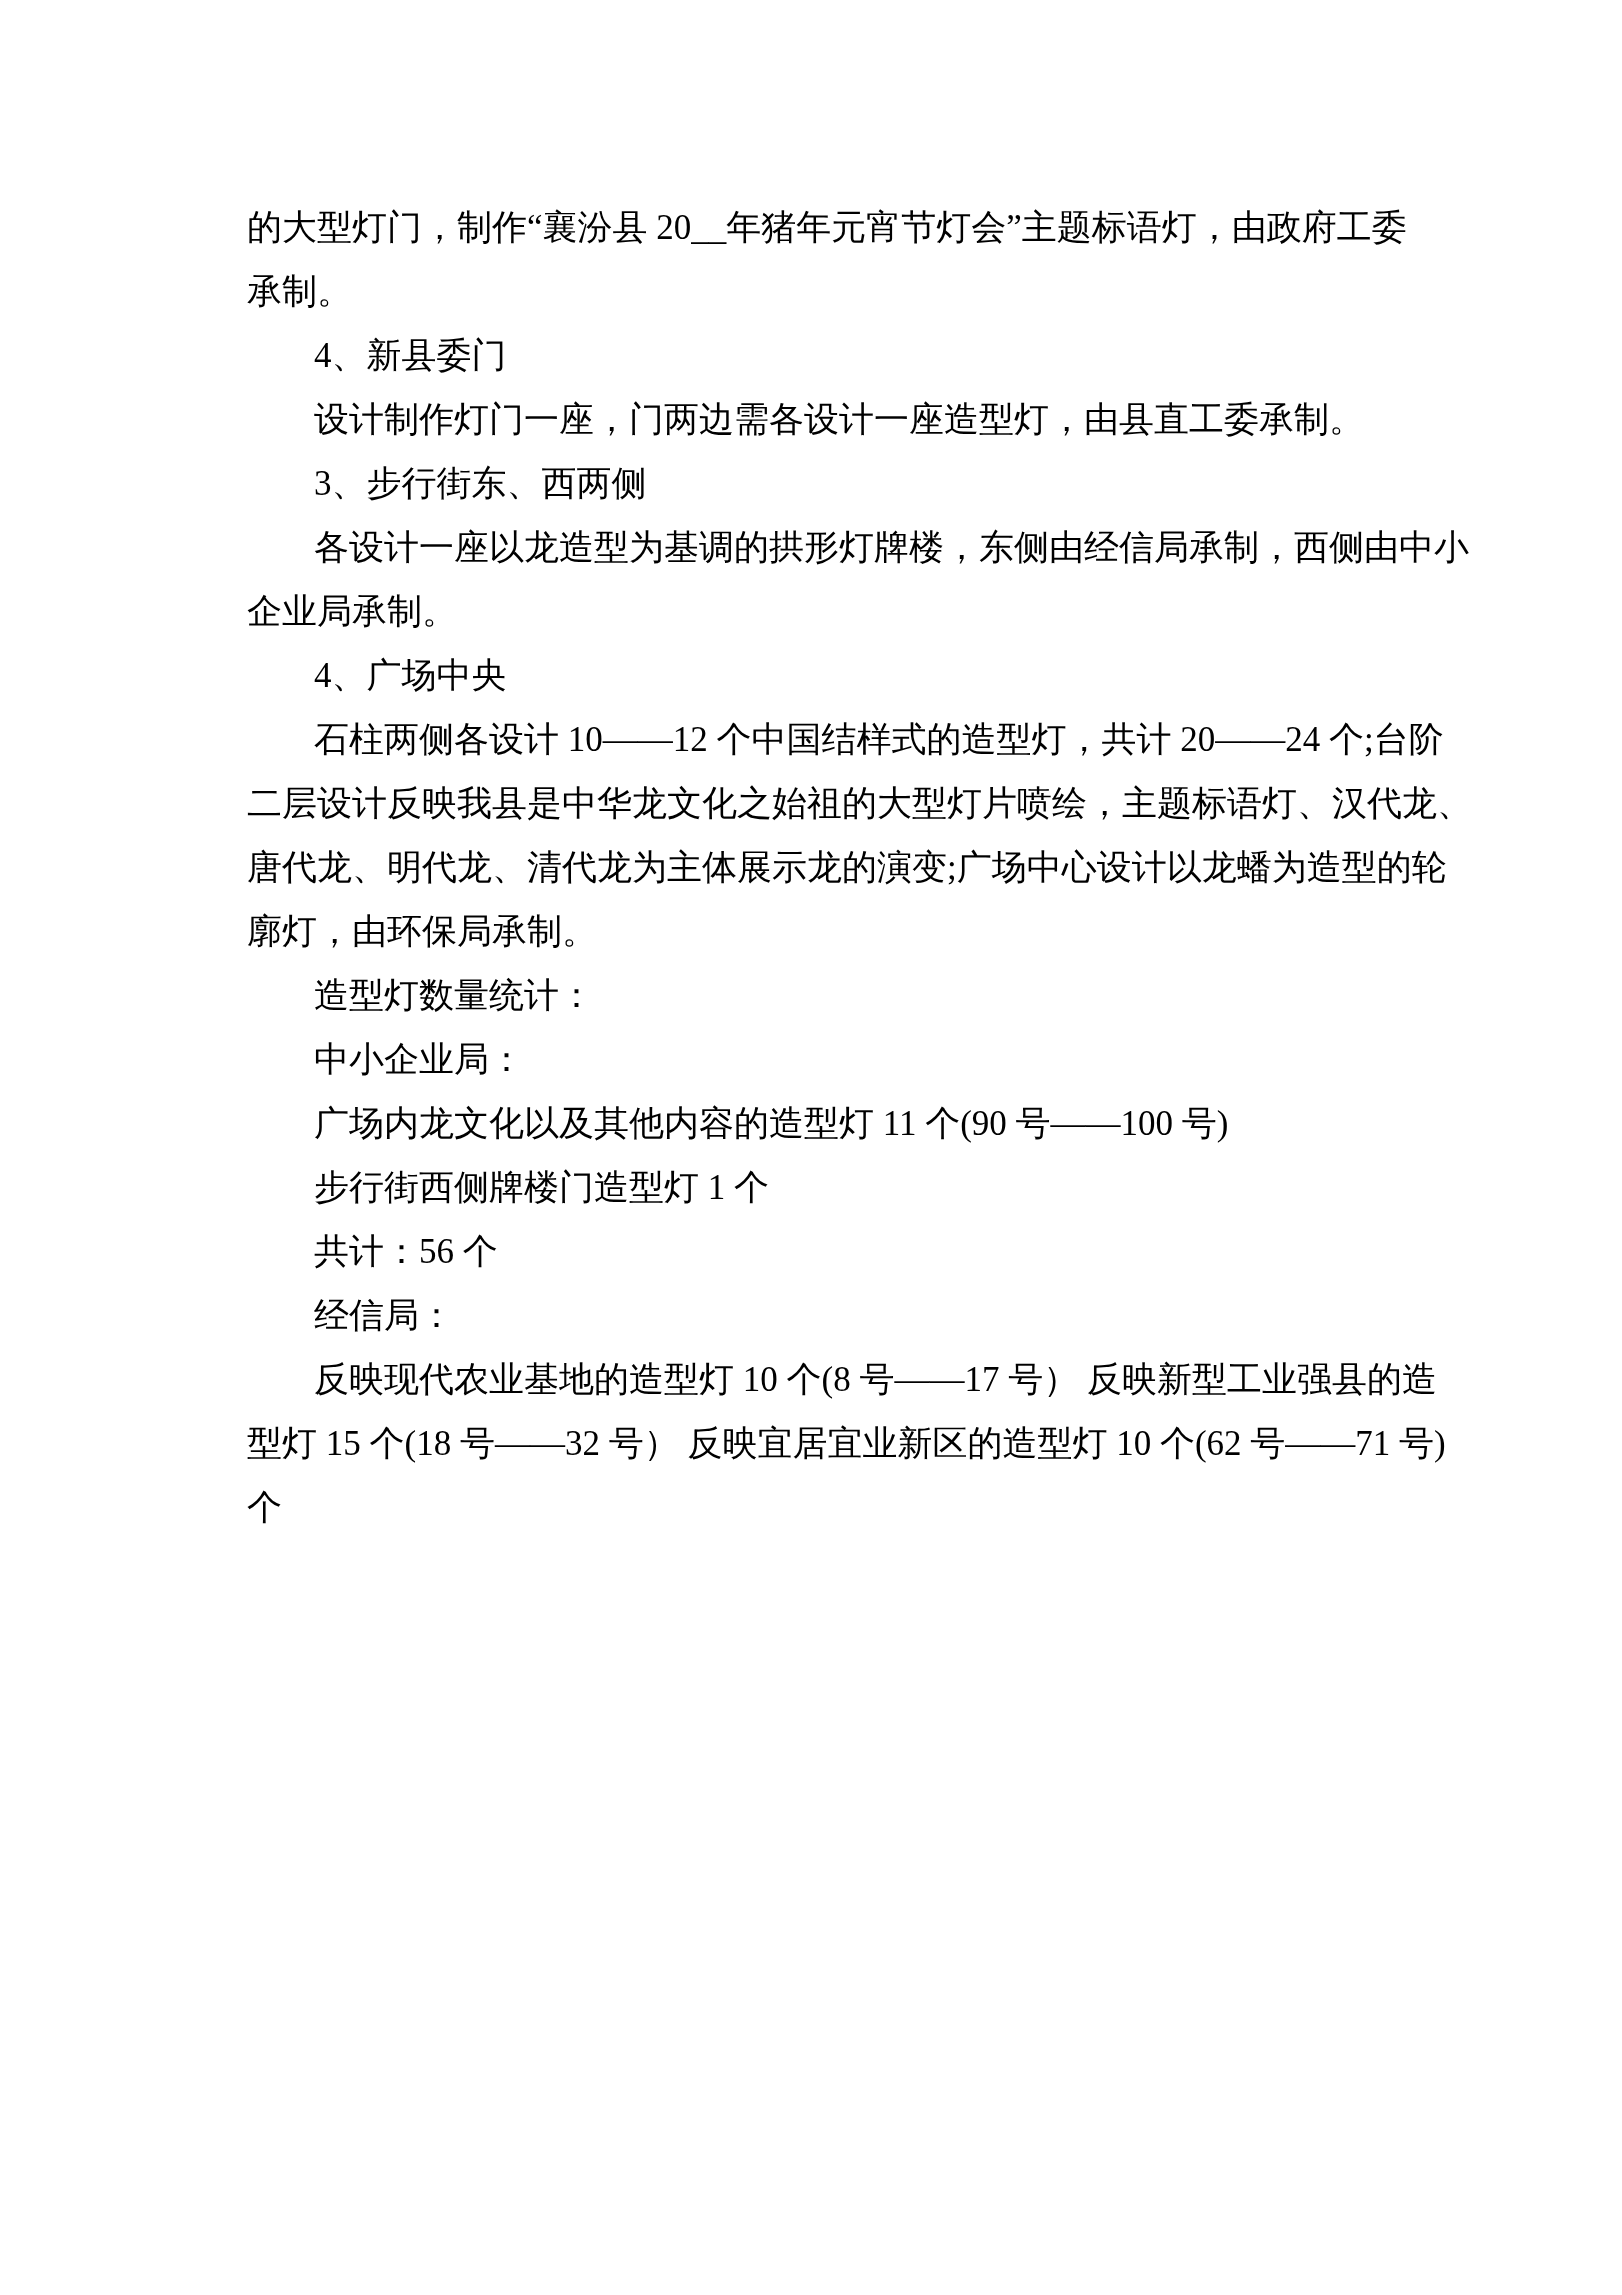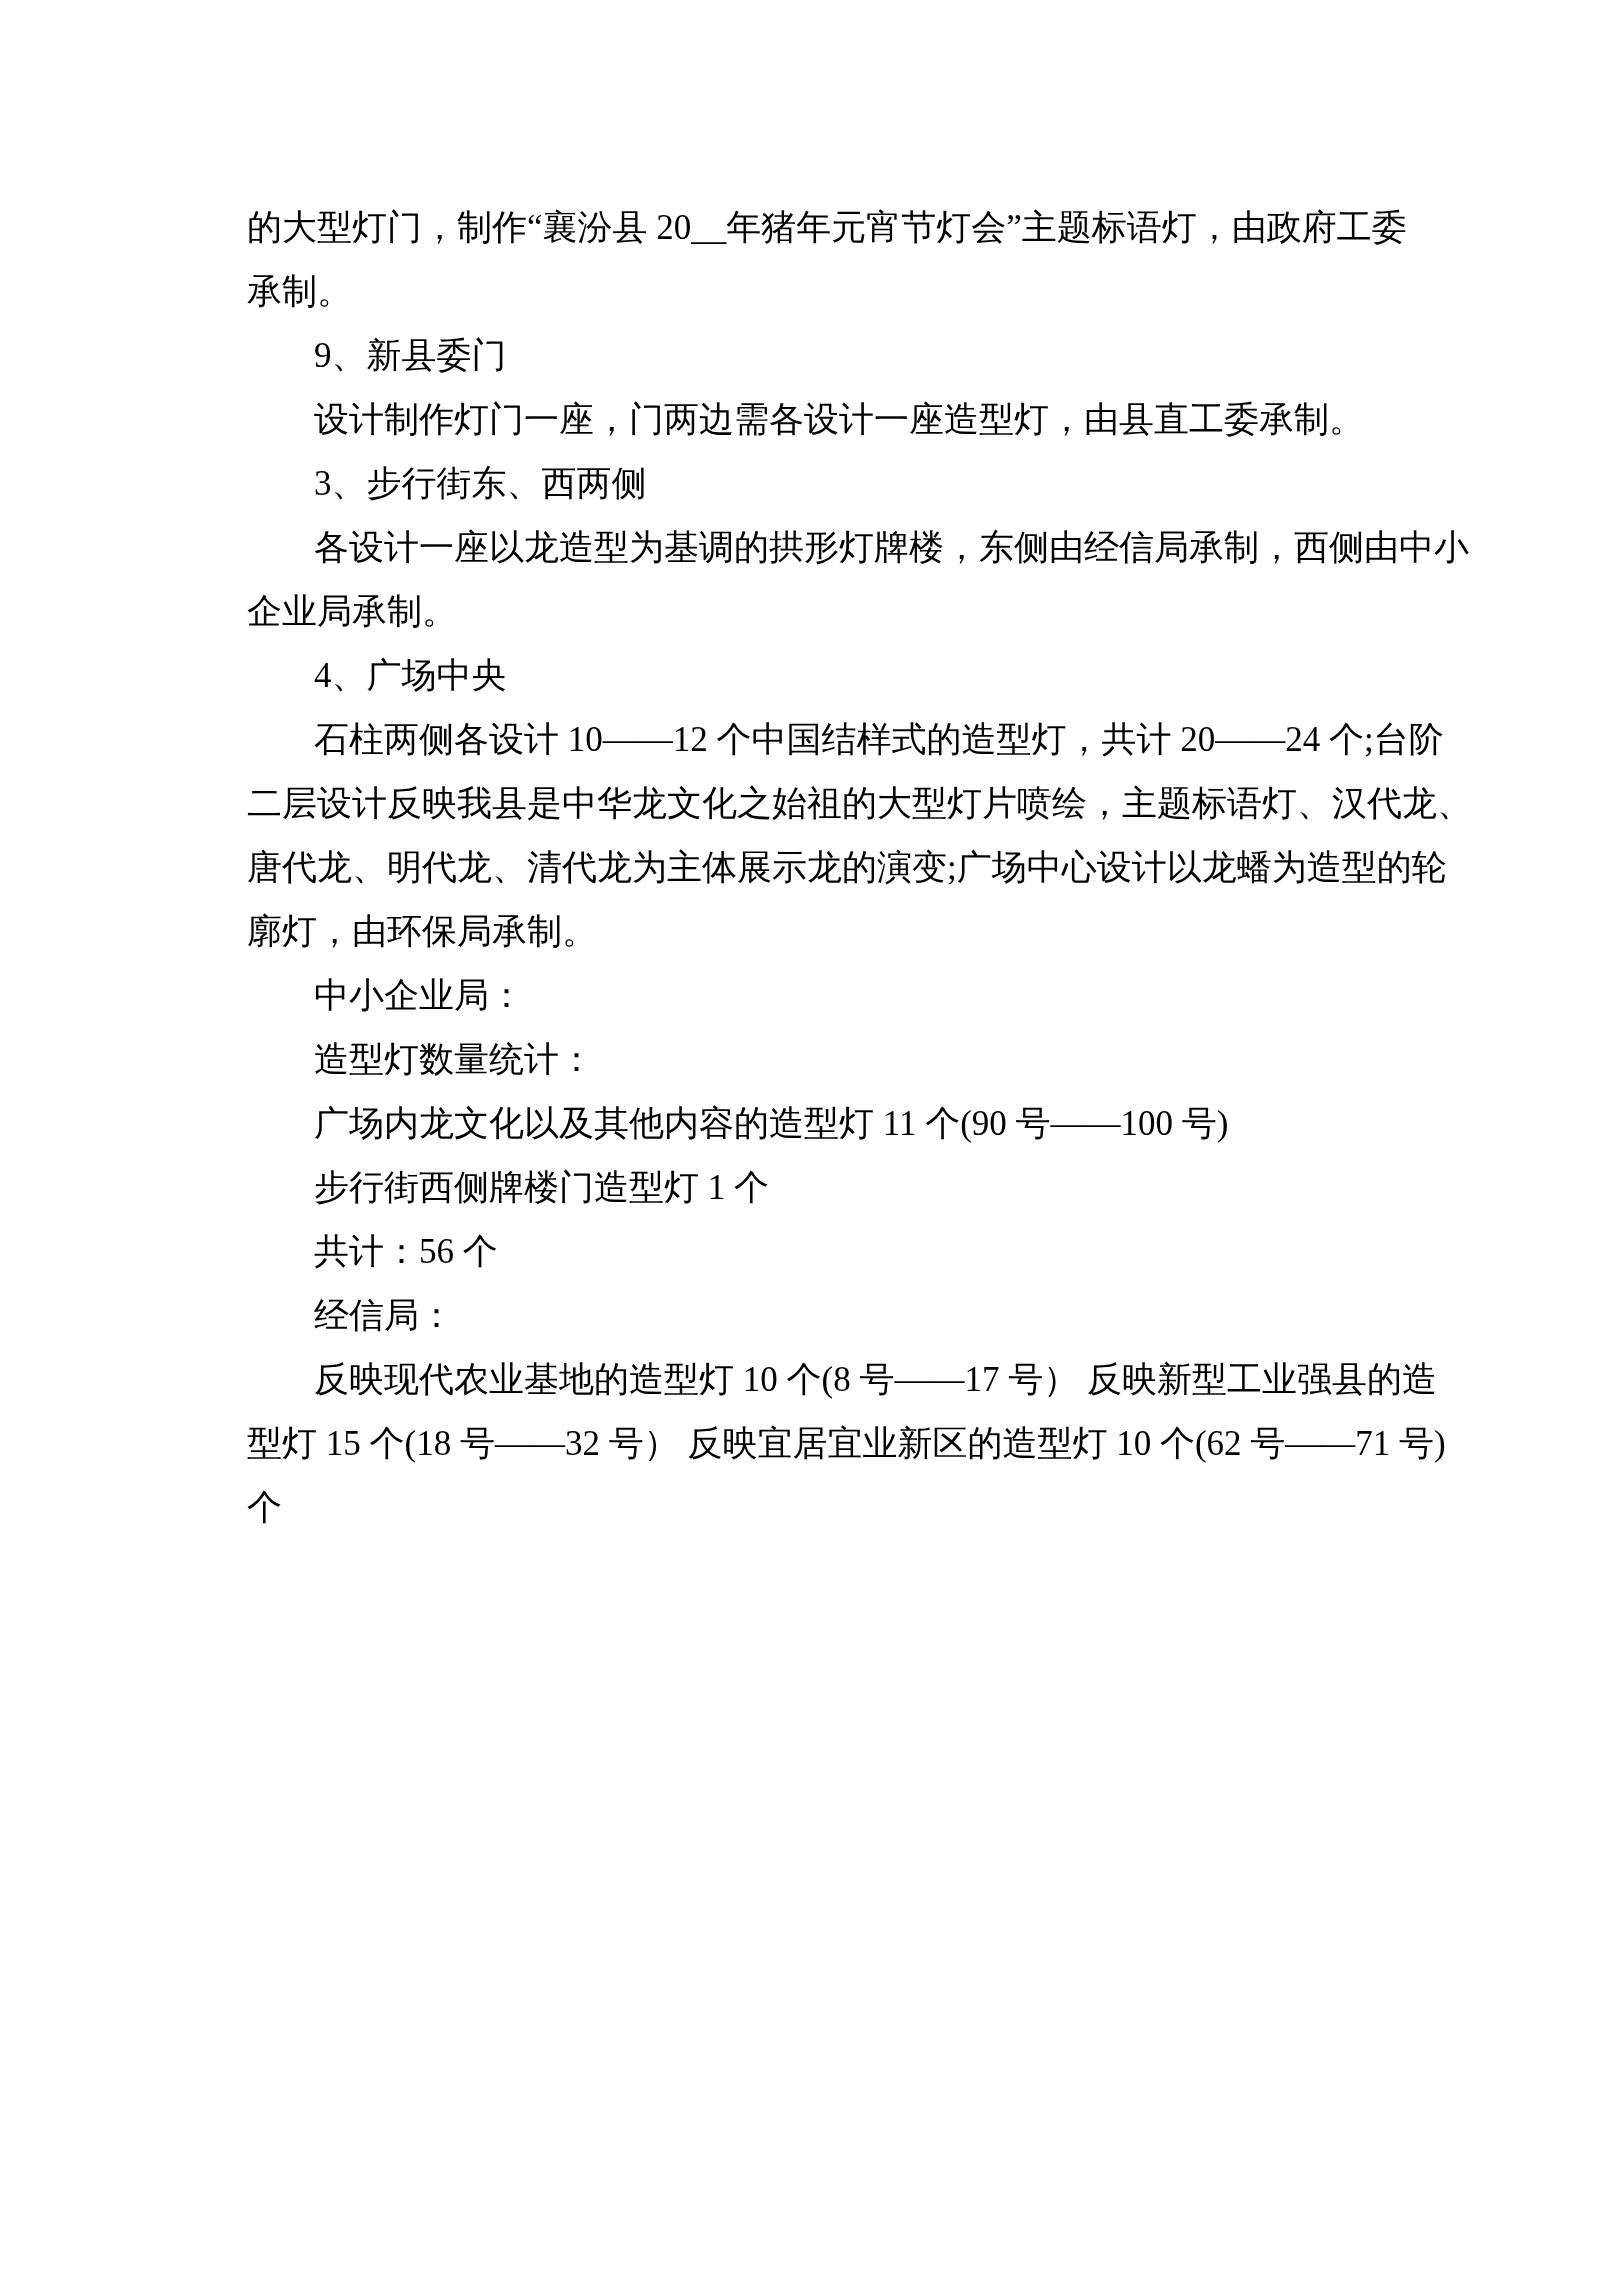--- a/index.html
+++ b/index.html
@@ -37,32 +37,32 @@
     text-indent: 67px;
   }
 </style>
 </head>
 <body>
 
 <div class="page" style="background: rgb(255, 255, 255);">
   <div class="text-block" style="color: rgb(0, 0, 0);">
       <div class="line">的大型灯门，制作“襄汾县 20__年猪年元宵节灯会”主题标语灯，由政府工委</div>
       <div class="line">承制。</div>
-      <div class="line indent">9、新县委门</div>
+      <div class="line indent">4、新县委门</div>
       <div class="line indent">设计制作灯门一座，门两边需各设计一座造型灯，由县直工委承制。</div>
       <div class="line indent">3、步行街东、西两侧</div>
       <div class="line indent">各设计一座以龙造型为基调的拱形灯牌楼，东侧由经信局承制，西侧由中小</div>
       <div class="line">企业局承制。</div>
       <div class="line indent">4、广场中央</div>
       <div class="line indent">石柱两侧各设计 10——12 个中国结样式的造型灯，共计 20——24 个;台阶</div>
       <div class="line">二层设计反映我县是中华龙文化之始祖的大型灯片喷绘，主题标语灯、汉代龙、</div>
       <div class="line">唐代龙、明代龙、清代龙为主体展示龙的演变;广场中心设计以龙蟠为造型的轮</div>
       <div class="line">廓灯，由环保局承制。</div>
+      <div class="line indent">造型灯数量统计：</div>
       <div class="line indent">中小企业局：</div>
-      <div class="line indent">造型灯数量统计：</div>
       <div class="line indent">广场内龙文化以及其他内容的造型灯 11 个(90 号——100 号)</div>
       <div class="line indent">步行街西侧牌楼门造型灯 1 个</div>
       <div class="line indent">共计：56 个</div>
       <div class="line indent">经信局：</div>
       <div class="line indent">反映现代农业基地的造型灯 10 个(8 号——17 号） 反映新型工业强县的造</div>
       <div class="line">型灯 15 个(18 号——32 号） 反映宜居宜业新区的造型灯 10 个(62 号——71 号)</div>
       <div class="line">个</div>
     </div>
 </div>
 

